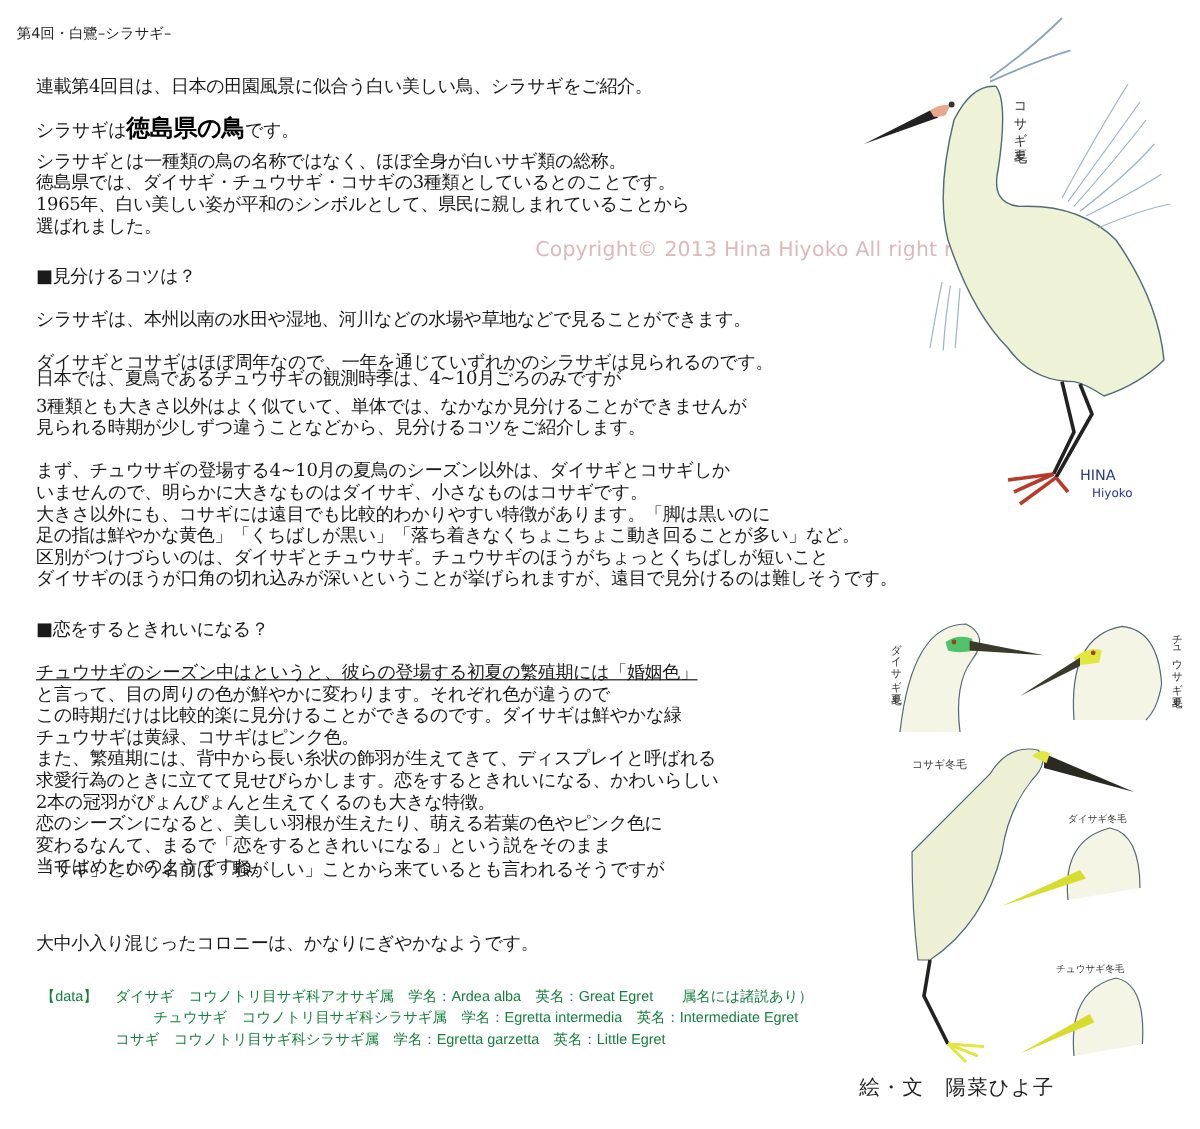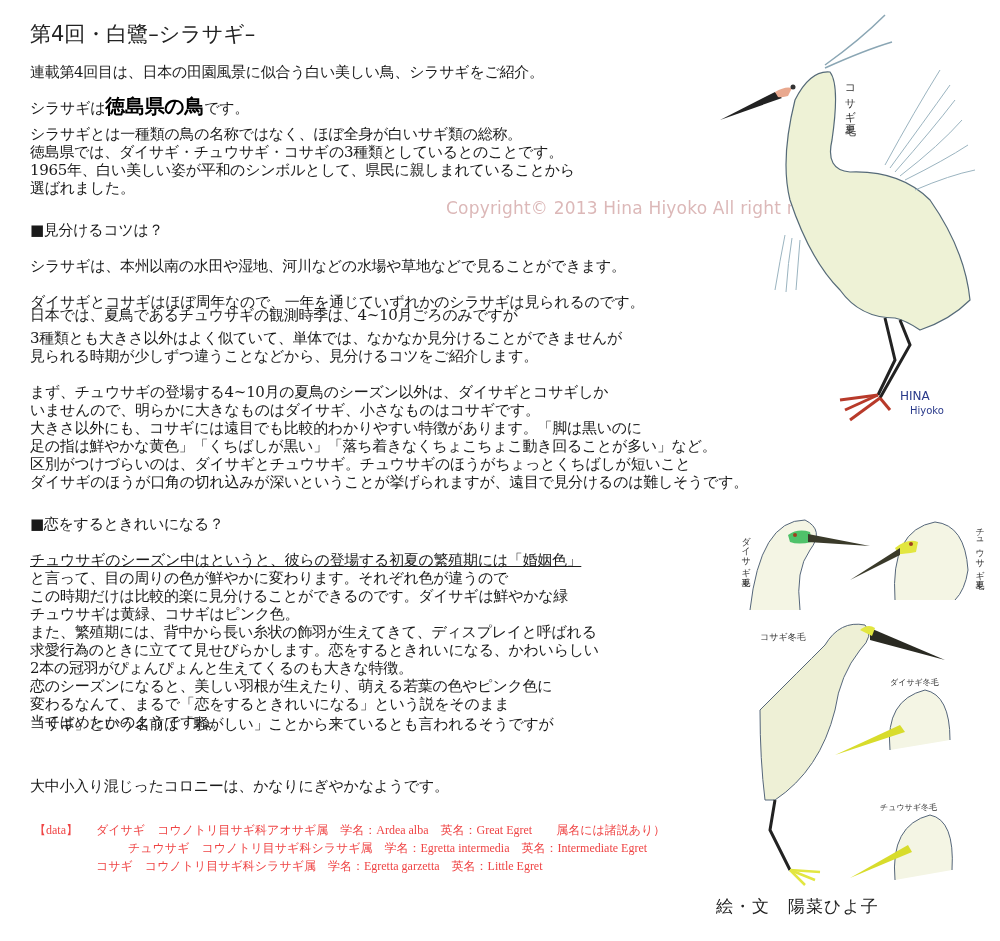--- a/index.html
+++ b/index.html
@@ -1,28 +1,28 @@
 <!DOCTYPE html>
 <html><head>
   <meta charset="utf-8">
   <style>
     html, body { margin: 0; padding: 0; background: #ffffff; }
     body { width: 1000px; height: 941px; position: relative; overflow: hidden;
            font-family: "DejaVu Serif", "Liberation Serif", serif; color: #1a1a1a; }
     .abs { position: absolute; }
-    .title { left: 30px; top: 20px; font-family: "DejaVu Sans", "Liberation Sans", sans-serif;
-             font-size: 21px; color: #222; white-space: nowrap; text-align: right; }
+    .title { left: 14px; top: 20px; font-family: "DejaVu Sans", "Liberation Sans", sans-serif;
+             font-size: 12px; color: #222; white-space: nowrap; text-align: right; }
     .line { position: absolute; left: 30px; font-size: 15px; line-height: 17px; white-space: nowrap;
             letter-spacing: -0.3px; transform-origin: left top; }
     .red { color: #000000; font-size: 20px; font-weight: bold; }
     .heading { font-size: 15px; }
     .copyright { left: 446px; top: 198px; font-family: "DejaVu Sans", "Liberation Sans", sans-serif;
                  font-size: 17px; color: #dcb8b8; white-space: nowrap; letter-spacing: 0.2px; }
-    .data { position: absolute; font-family: Liberation Serif, serif;
-            font-size: 12px; line-height: 17px; white-space: nowrap; color: #ef4444; }
+    .data { position: absolute; font-family: Liberation Sans, sans-serif;
+            font-size: 12px; line-height: 17px; white-space: nowrap; color: #15803d; }
     .sig { left: 716px; top: 895px; font-family: Liberation Serif, serif;
            font-size: 17px; white-space: nowrap; color: #222; letter-spacing: 1px; }
     svg { position: absolute; }
   </style>
 </head>
 <body>
 
 <div class="abs title">第4回・白鷺–シラサギ–</div>
 <div class="line" style="top:64px;">連載第4回目は、日本の田園風景に似合う白い美しい鳥、シラサギをご紹介。</div>
 

